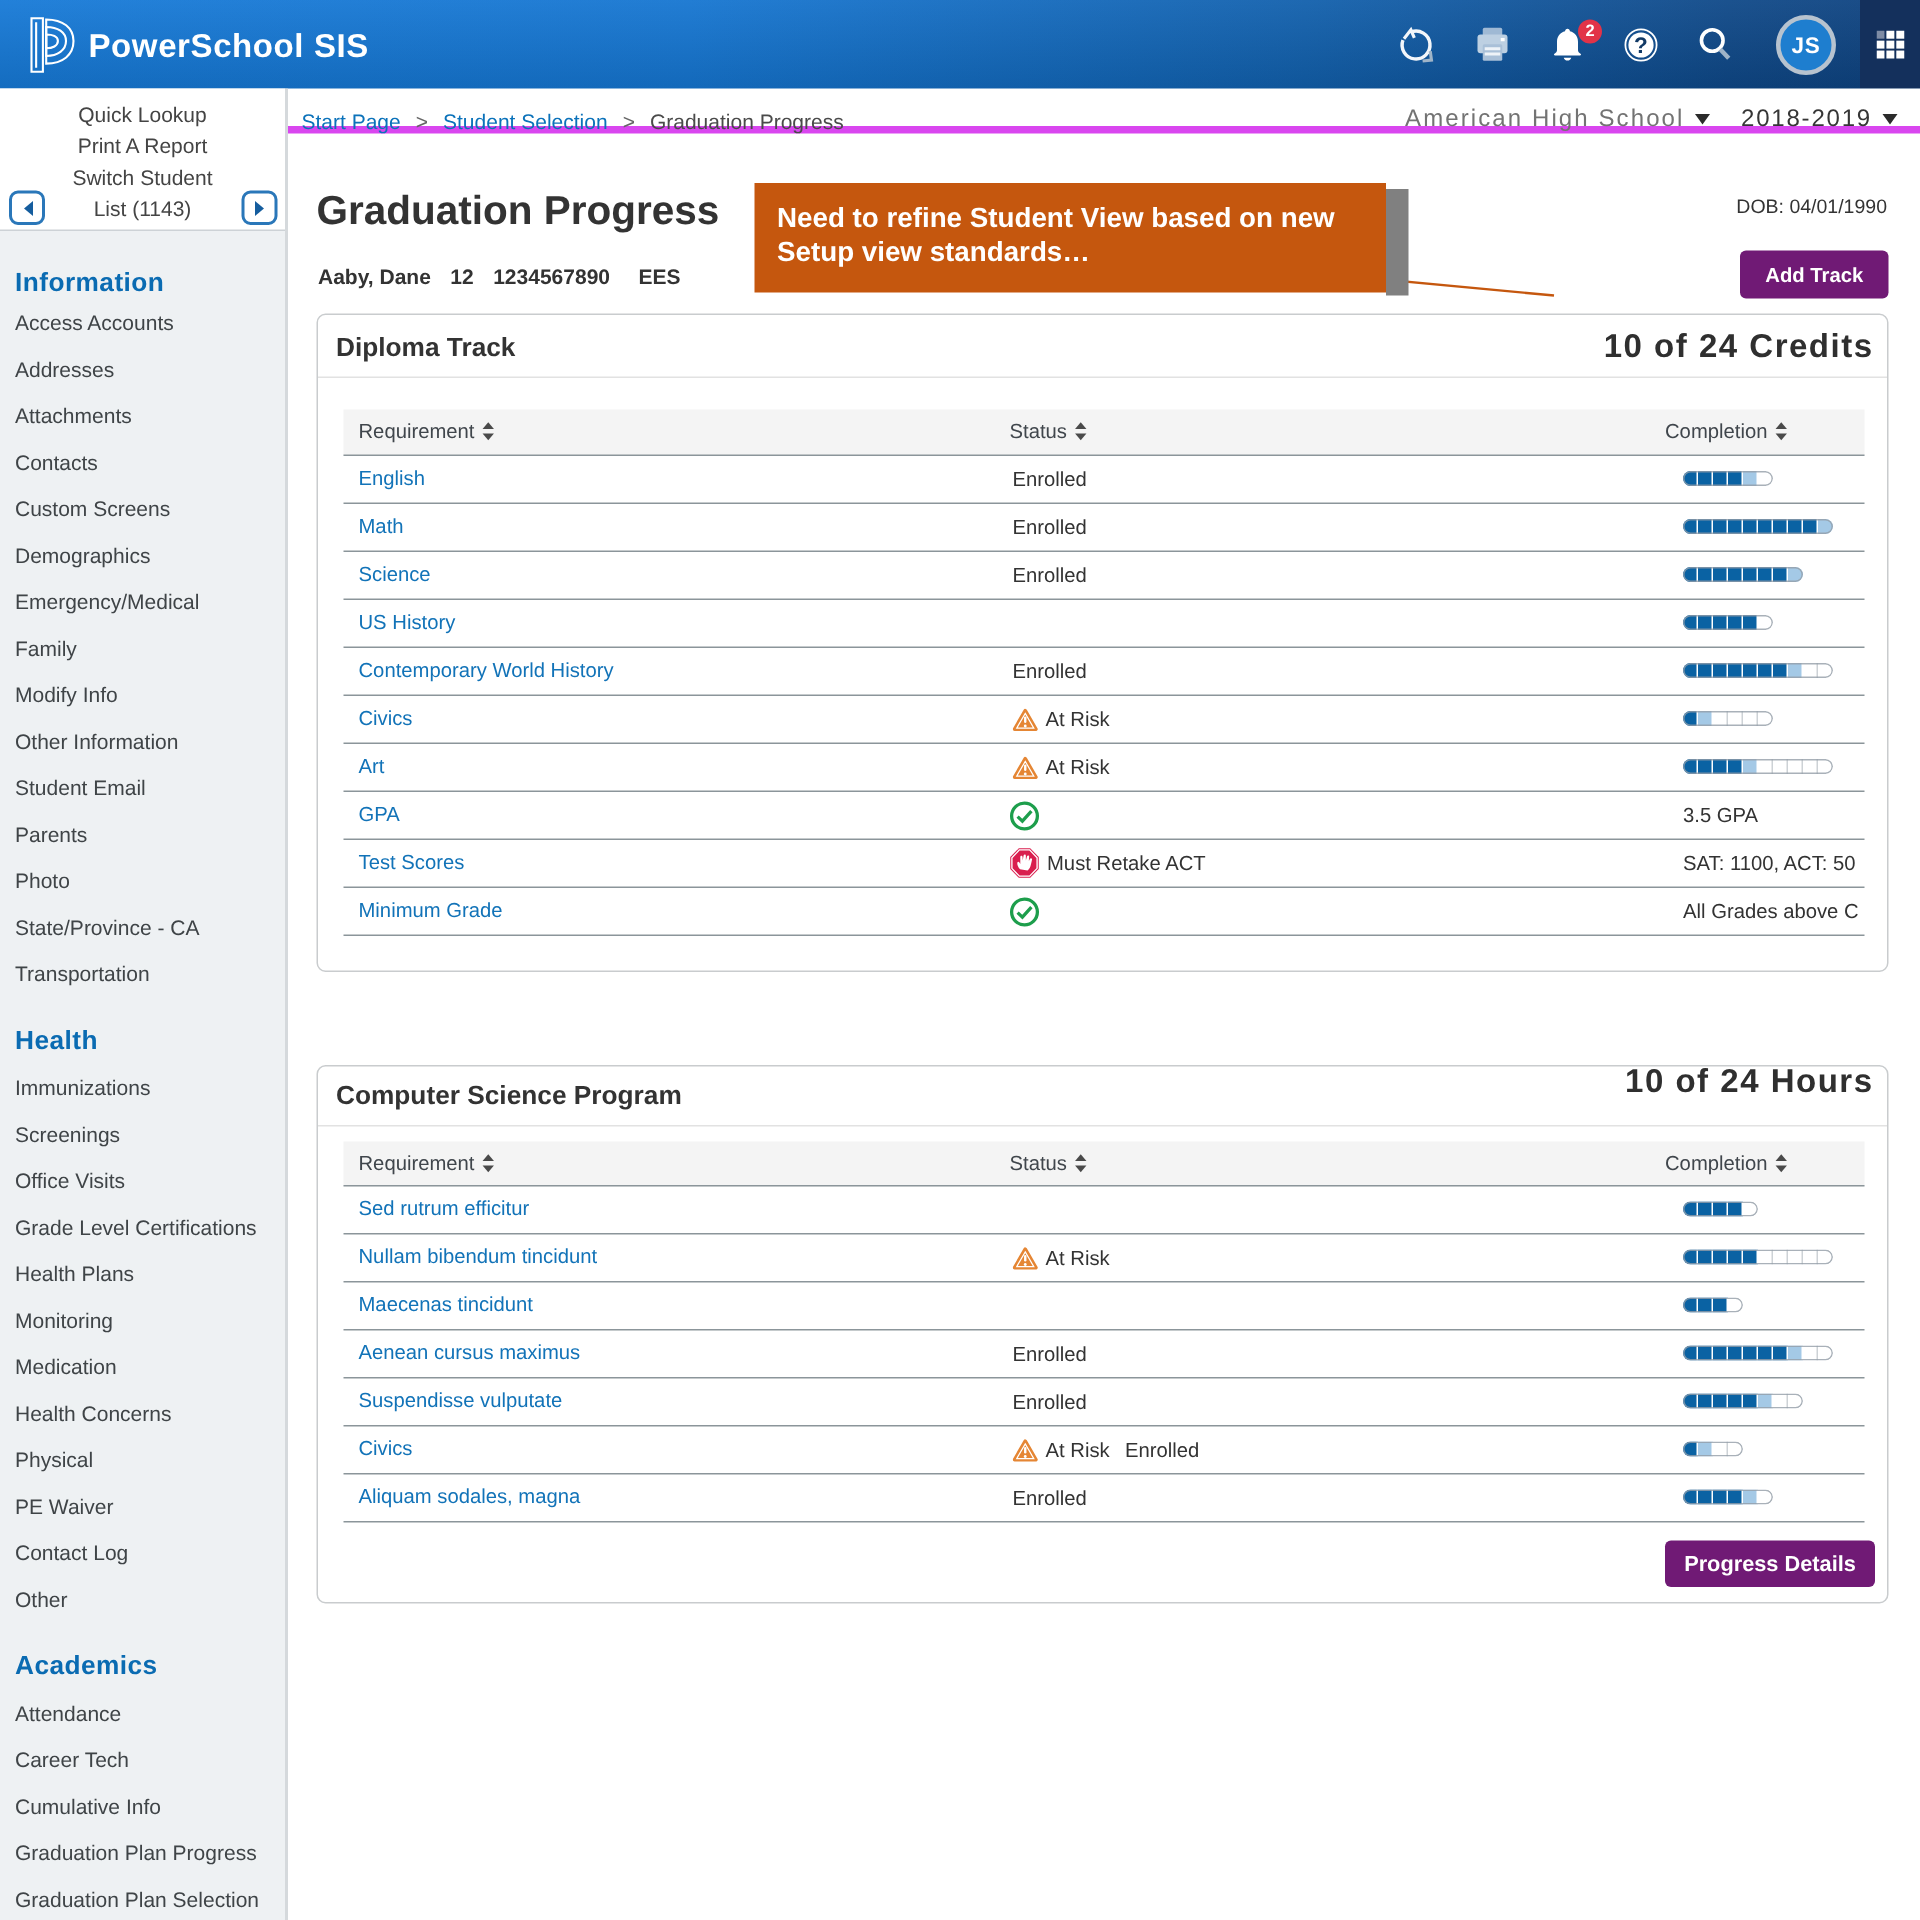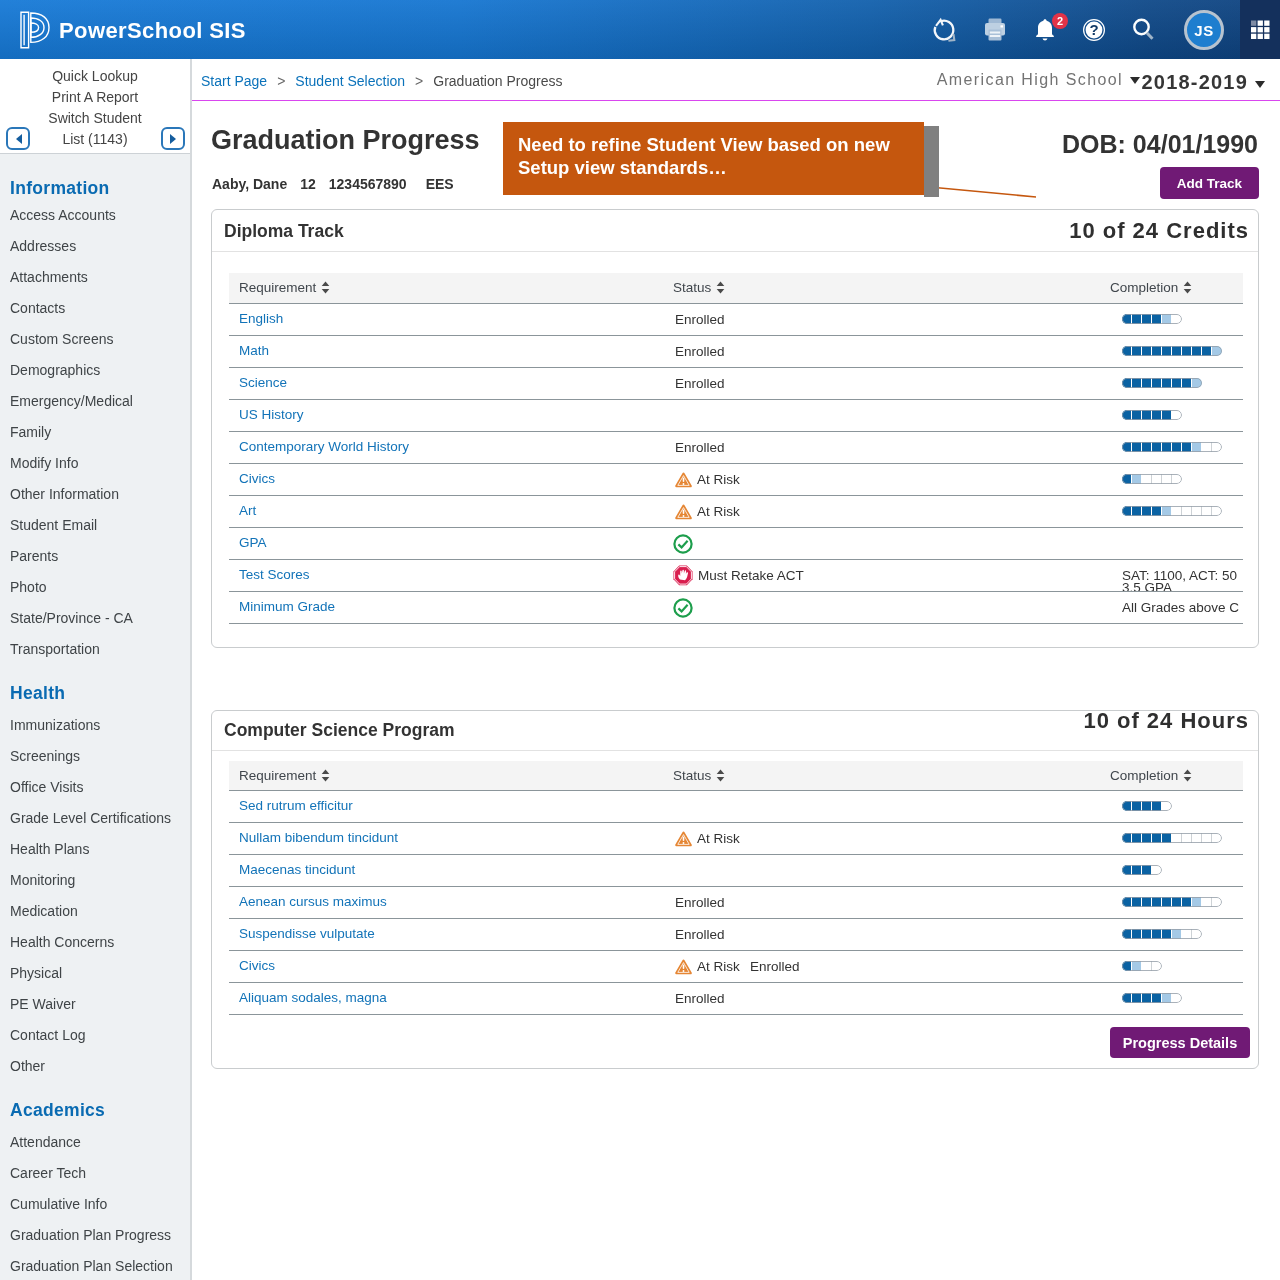--- a/index.html
+++ b/index.html
@@ -12,46 +12,46 @@
 #logo{position:absolute;left:20px;top:11px;}
 #brand{position:absolute;left:59px;top:18px;font-size:22px;font-weight:bold;color:#fff;letter-spacing:.4px;}
 #gridblock{position:absolute;right:0;top:0;width:40px;height:59px;background:#14305c;}
 .ticon{position:absolute;top:0;height:59px;display:flex;align-items:center;justify-content:center;}
 #avatar{position:absolute;left:1184px;top:10px;width:40px;height:40px;border-radius:50%;
 background:#1e7ecf;border:3px solid #b7c3cf;color:#fff;font-size:15px;font-weight:bold;
 display:flex;align-items:center;justify-content:center;letter-spacing:.5px;}
 #badge{position:absolute;left:1052px;top:13px;width:16px;height:16px;border-radius:50%;
 background:#e23348;color:#fff;font-size:11px;font-weight:bold;display:flex;align-items:center;justify-content:center;}
 
-#bcrumb{position:absolute;left:192px;top:59px;width:1088px;height:42px;background:#fff;
-border-bottom:1px solid #d946ef;font-size:14px;color:#4a4a4a;}
+#bcrumb{position:absolute;left:192px;top:59px;width:1088px;height:30px;background:#fff;
+border-bottom:5px solid #d946ef;font-size:14px;color:#4a4a4a;}
 #bcrumb .in{position:absolute;left:9px;top:14px;}
 a.lnk{color:#0b72ba;text-decoration:none;}
 .sep{color:#666;margin:0 10px;}
 #ahs{position:absolute;right:140px;top:12px;font-size:16px;letter-spacing:1.4px;color:#737373;}
-#yr{position:absolute;right:15px;top:12px;font-size:20px;letter-spacing:1.2px;color:#363636;font-weight:bold;}
+#yr{position:absolute;right:15px;top:12px;font-size:16px;letter-spacing:1.2px;color:#363636;}
 .dtri{display:inline-block;width:0;height:0;border-left:5.5px solid transparent;
 border-right:5.5px solid transparent;border-top:7px solid #2b2b2b;margin-left:7px;vertical-align:1px;}
 
 #sidebar{position:absolute;left:0;top:59px;width:192px;height:1221px;background:#eef1f3;
 border-right:2px solid #d5d9dc;}
 #sidetop{position:absolute;left:0;top:0;width:190px;height:95px;background:#fff;
 border-bottom:1px solid #cdd2d6;font-size:14px;color:#444;text-align:center;}
 #sidetop .stl{position:absolute;width:100%;}
 .navbtn{position:absolute;width:24px;height:23px;border:2px solid #2a77b9;border-radius:6px;
 background:#fff;display:flex;align-items:center;justify-content:center;}
 .navbtn span{width:0;height:0;border-top:5px solid transparent;border-bottom:5px solid transparent;}
 .shead{position:absolute;left:10px;font-size:17.5px;letter-spacing:.3px;font-weight:bold;color:#0a6bb2;}
 .sitems{position:absolute;left:10px;list-style:none;font-size:14px;color:#3f4447;}
 .sitems li{height:31px;line-height:31px;white-space:nowrap;}
 
 #h1{position:absolute;left:211px;top:125px;font-size:27px;font-weight:bold;color:#333;}
 #stuline{position:absolute;left:212px;top:176px;font-size:14px;font-weight:bold;color:#333;}
 #stuline span{margin-right:13px;}
-#dob{position:absolute;right:22px;top:130px;font-size:25px;font-weight:bold;color:#333;}
+#dob{position:absolute;right:22px;top:130px;font-size:13px;font-weight:normal;color:#333;}
 .bluebtn{position:absolute;background:#701a75;color:#fff;font-weight:bold;border-radius:4px;
 display:flex;align-items:center;justify-content:center;}
 #callout{position:absolute;left:503px;top:122px;width:421px;height:73px;background:#c5570e;
 color:#fff;font-size:18.5px;font-weight:bold;line-height:23px;padding:11px 18px 0 15px;}
 #callshadow{position:absolute;left:924px;top:126px;width:15px;height:71px;background:#808080;}
 #callline{position:absolute;left:860px;top:179px;}
 
 .card{position:absolute;left:211px;width:1048px;background:#fff;border:1px solid #c9ccce;border-radius:6px;}
 .ctitle{position:absolute;left:12px;font-size:17.5px;line-height:20px;font-weight:bold;color:#333;}
 .cright{position:absolute;right:9px;font-size:22px;line-height:25px;letter-spacing:1px;font-weight:bold;color:#2f2f2f;}
@@ -335,21 +335,21 @@
           <i class="e"></i>
           <i class="en"></i>
         </div>
 </div>
 <div class="trow">
 <span class="c1" style="top:7px;"><a class="rlink">GPA</a></span>
 <span class="sticon" style="left:444px;top:6px;"><svg width="20" height="20" viewBox="0 0 20 20">
 <circle cx="10" cy="10" r="8.6" fill="none" stroke="#1d9e4c" stroke-width="2.2"></circle>
 <path d="M5.4 10.4 L8.6 13.4 L14.6 6.8" fill="none" stroke="#1d9e4c" stroke-width="2.2"></path>
 </svg></span>
-<span class="c3" style="top:8px;margin-top:44px;">3.5 GPA</span>
+<span class="c3" style="top:8px;">3.5 GPA</span>
 </div>
 <div class="trow">
 <span class="c1" style="top:7px;"><a class="rlink">Test Scores</a></span>
 <span class="sticon" style="left:444px;top:5px;"><svg width="20" height="21" viewBox="0 0 20 21">
 <path d="M6.2 0.5 L13.8 0.5 L19.5 6.4 L19.5 14.3 L13.8 20.2 L6.2 20.2 L0.5 14.3 L0.5 6.4 Z" fill="#d91e4e"></path>
 <path d="M6.6 1.6 L13.4 1.6 L18.4 6.8 L18.4 13.9 L13.4 19.1 L6.6 19.1 L1.6 13.9 L1.6 6.8 Z" fill="none" stroke="#fff" stroke-width="0.9"></path>
 <path d="M7 14.5 C5.8 13.2 5 11.6 5.2 10.2 C5.4 9.4 6.2 9.4 6.6 10 L7.2 11 L7.2 6.4 C7.2 5.2 8.6 5.2 8.7 6.4 L8.8 8.6 L9.4 5.4 C9.6 4.4 10.9 4.5 10.9 5.5 L10.9 8.6 L11.7 5.9 C12 5 13.2 5.2 13.1 6.2 L12.9 9 L13.6 7.6 C14.1 6.7 15.2 7.2 15 8.2 C14.7 9.6 14.3 11.5 13.9 12.6 C13.5 13.7 12.8 14.6 12 15.3 Z" fill="#fff"></path>
 </svg></span>
         <span class="c2" style="top:8px;left:469px;">Must Retake ACT</span>
 <span class="c3" style="top:8px;">SAT: 1100, ACT: 50</span>

